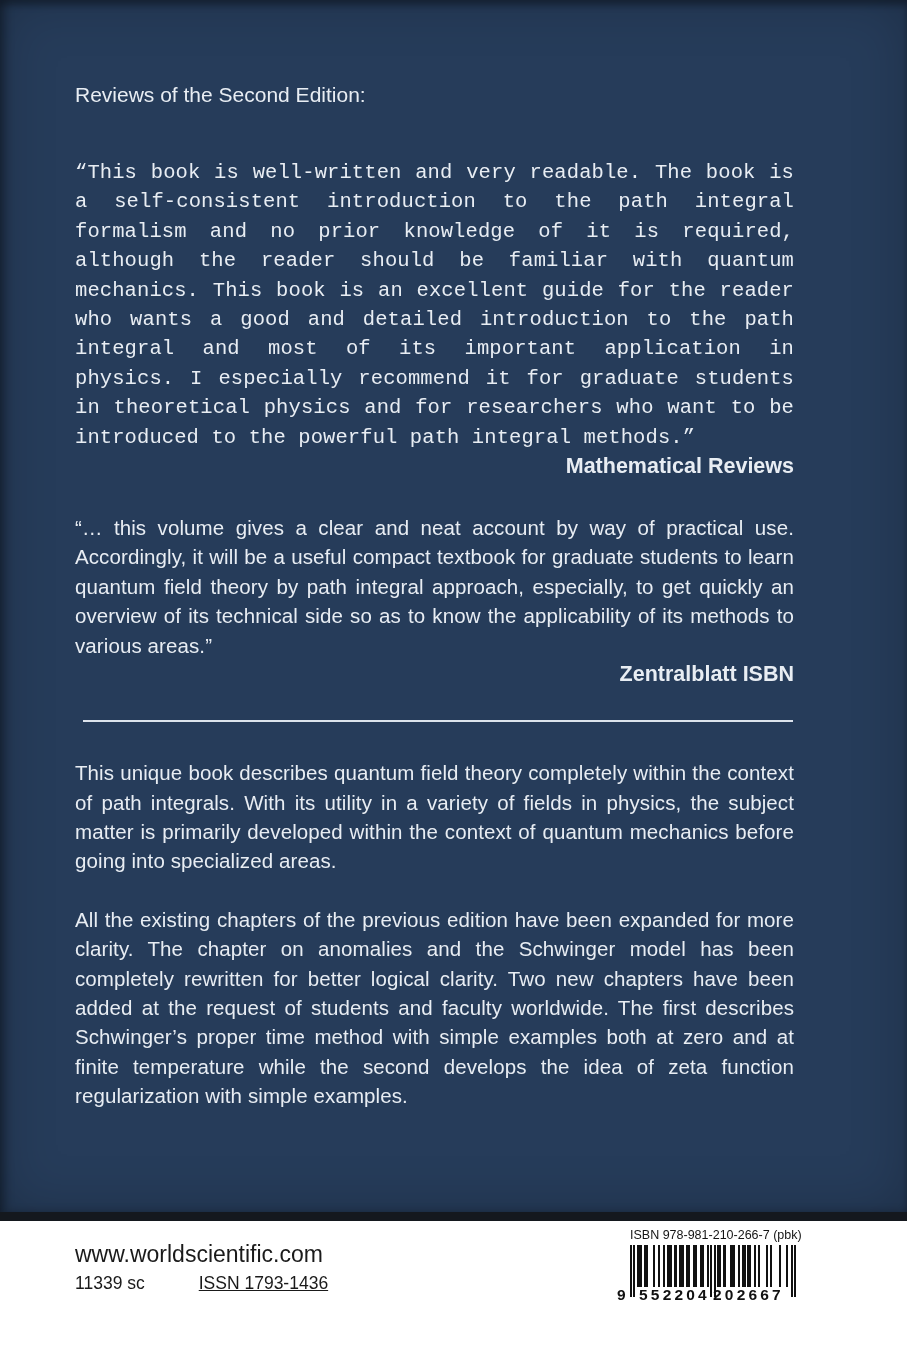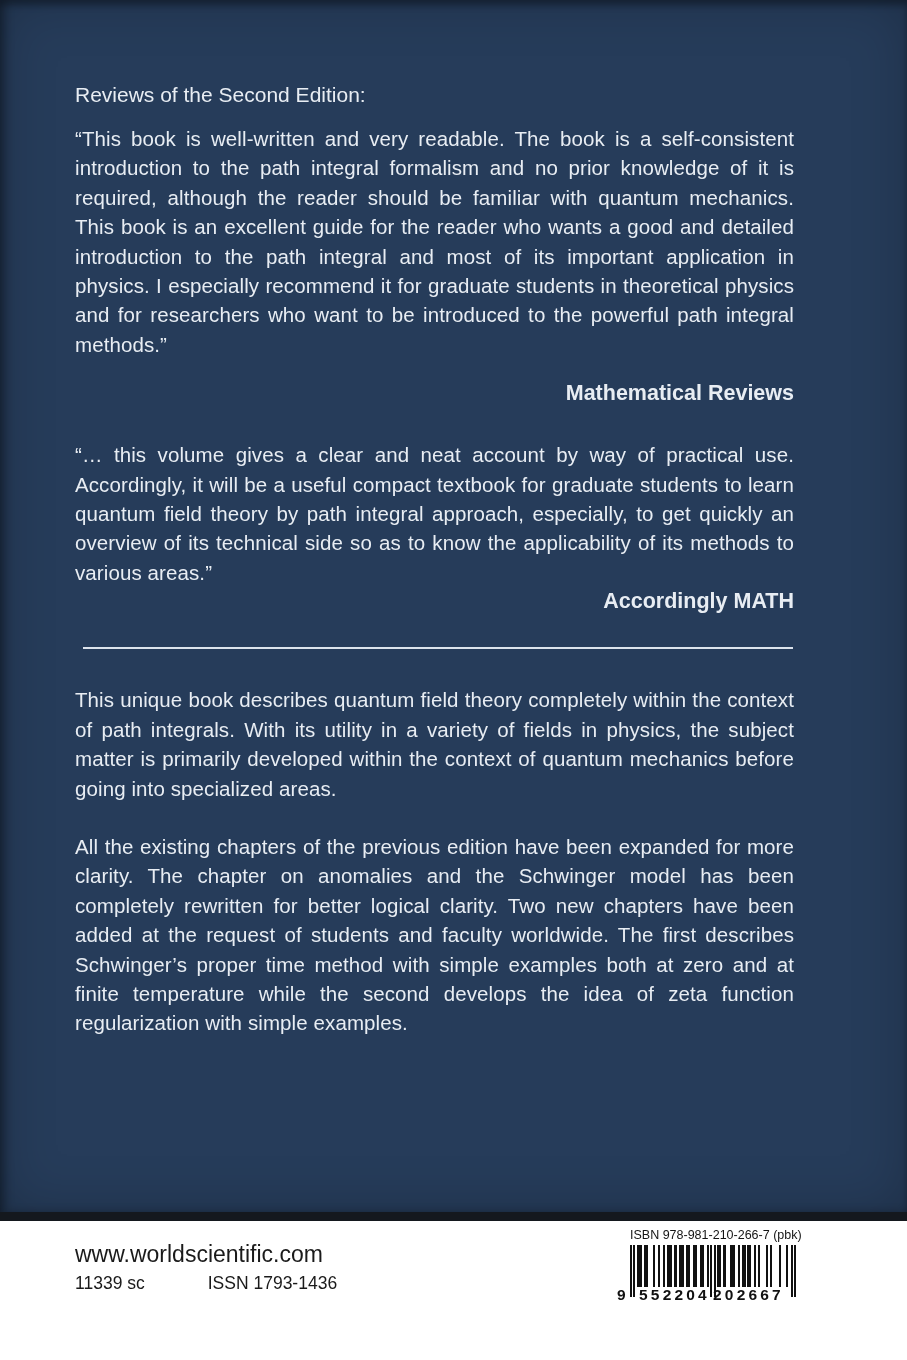--- a/index.html
+++ b/index.html
@@ -25,28 +25,28 @@
   .reviews-heading{
     margin-top:80px;
     font-size:21px;line-height:30px;
     font-weight:400;
   }
   .quote{
     text-align:justify;
     font-size:20.5px;line-height:29.4px;
     letter-spacing:0.1px;
   }
-  .q1{margin-top:14px;}
+  .q1{margin-top:48px;font-family:Liberation Mono, monospace;}
   .q2{margin-top:32px;}
   .source{
     text-align:right;
     font-weight:bold;
     font-size:21.5px;line-height:29px;
   }
-  .s1{margin-top:20px;}
+  .s1{}
   .s2{margin-top:0px;}
   .divider{
     border:none;height:0;
     border-top:2px solid #dce3ec;
     margin:31px 0 0 8px;
     width:710px;
   }
   .body-para{
     text-align:justify;
     font-size:20.5px;line-height:29.4px;
@@ -66,21 +66,21 @@
     width:907px;height:139px;
     background:#ffffff;color:#141414;
   }
   .publisher-block{position:absolute;left:75px;top:8px;}
   .publisher-name{
     font-size:31px;font-weight:bold;letter-spacing:0.5px;
     color:#141414;line-height:33px;
   }
   .publisher-site{font-size:23px;line-height:25px;margin-top:13px;color:#1a1a1a;}
   .codes-row{display:flex;margin-top:6px;font-size:17.5px;color:#1a1a1a;gap:32px;}
-  .issn{margin-left:31px;}
+  .issn{margin-left:22px;text-decoration:underline;}
   
   .barcode-block{position:absolute;left:630px;top:7px;width:166px;}
   .isbn-label{
     font-size:12.5px;text-align:center;white-space:nowrap;
     color:#141414;line-height:15px;
   }
   .bars{position:relative;height:56px;margin-top:2px;}
   .bar{position:absolute;top:0;height:42px;background:#111111;}
   .bar.tall{height:52px;}
   .bc-digits{
@@ -100,21 +100,21 @@
     <div class="cover-inner">
 
       <div class="reviews-heading">Reviews of the Second Edition:</div>
 
       <div class="quote q1">“This book is well-written and very readable. The book is a self-consistent introduction to the path integral formalism and no prior knowledge of it is required, although the reader should be familiar with quantum mechanics. This book is an excellent guide for the reader who wants a good and detailed introduction to the path integral and most of its important application in physics. I especially recommend it for graduate students in theoretical physics and for researchers who want to be introduced to the powerful path integral methods.”</div>
 
       <div class="source s1">Mathematical Reviews</div>
 
       <div class="quote q2">“… this volume gives a clear and neat account by way of practical use. Accordingly, it will be a useful compact textbook for graduate students to learn quantum field theory by path integral approach, especially, to get quickly an overview of its technical side so as to know the applicability of its methods to various areas.”</div>
 
-      <div class="source s2">Accordingly MATH</div>
+      <div class="source s2">Zentralblatt ISBN</div>
 
       <hr class="divider">
 
       <div class="body-para p1">This unique book describes quantum field theory completely within the context of path integrals. With its utility in a variety of fields in physics, the subject matter is primarily developed within the context of quantum mechanics before going into specialized areas.</div>
 
       <div class="body-para p2">All the existing chapters of the previous edition have been expanded for more clarity. The chapter on anomalies and the Schwinger model has been completely rewritten for better logical clarity. Two new chapters have been added at the request of students and faculty worldwide. The first describes Schwinger’s proper time method with simple examples both at zero and at finite temperature while the second develops the idea of zeta function regularization with simple examples.</div>
 
 
     </div>
   </div>

